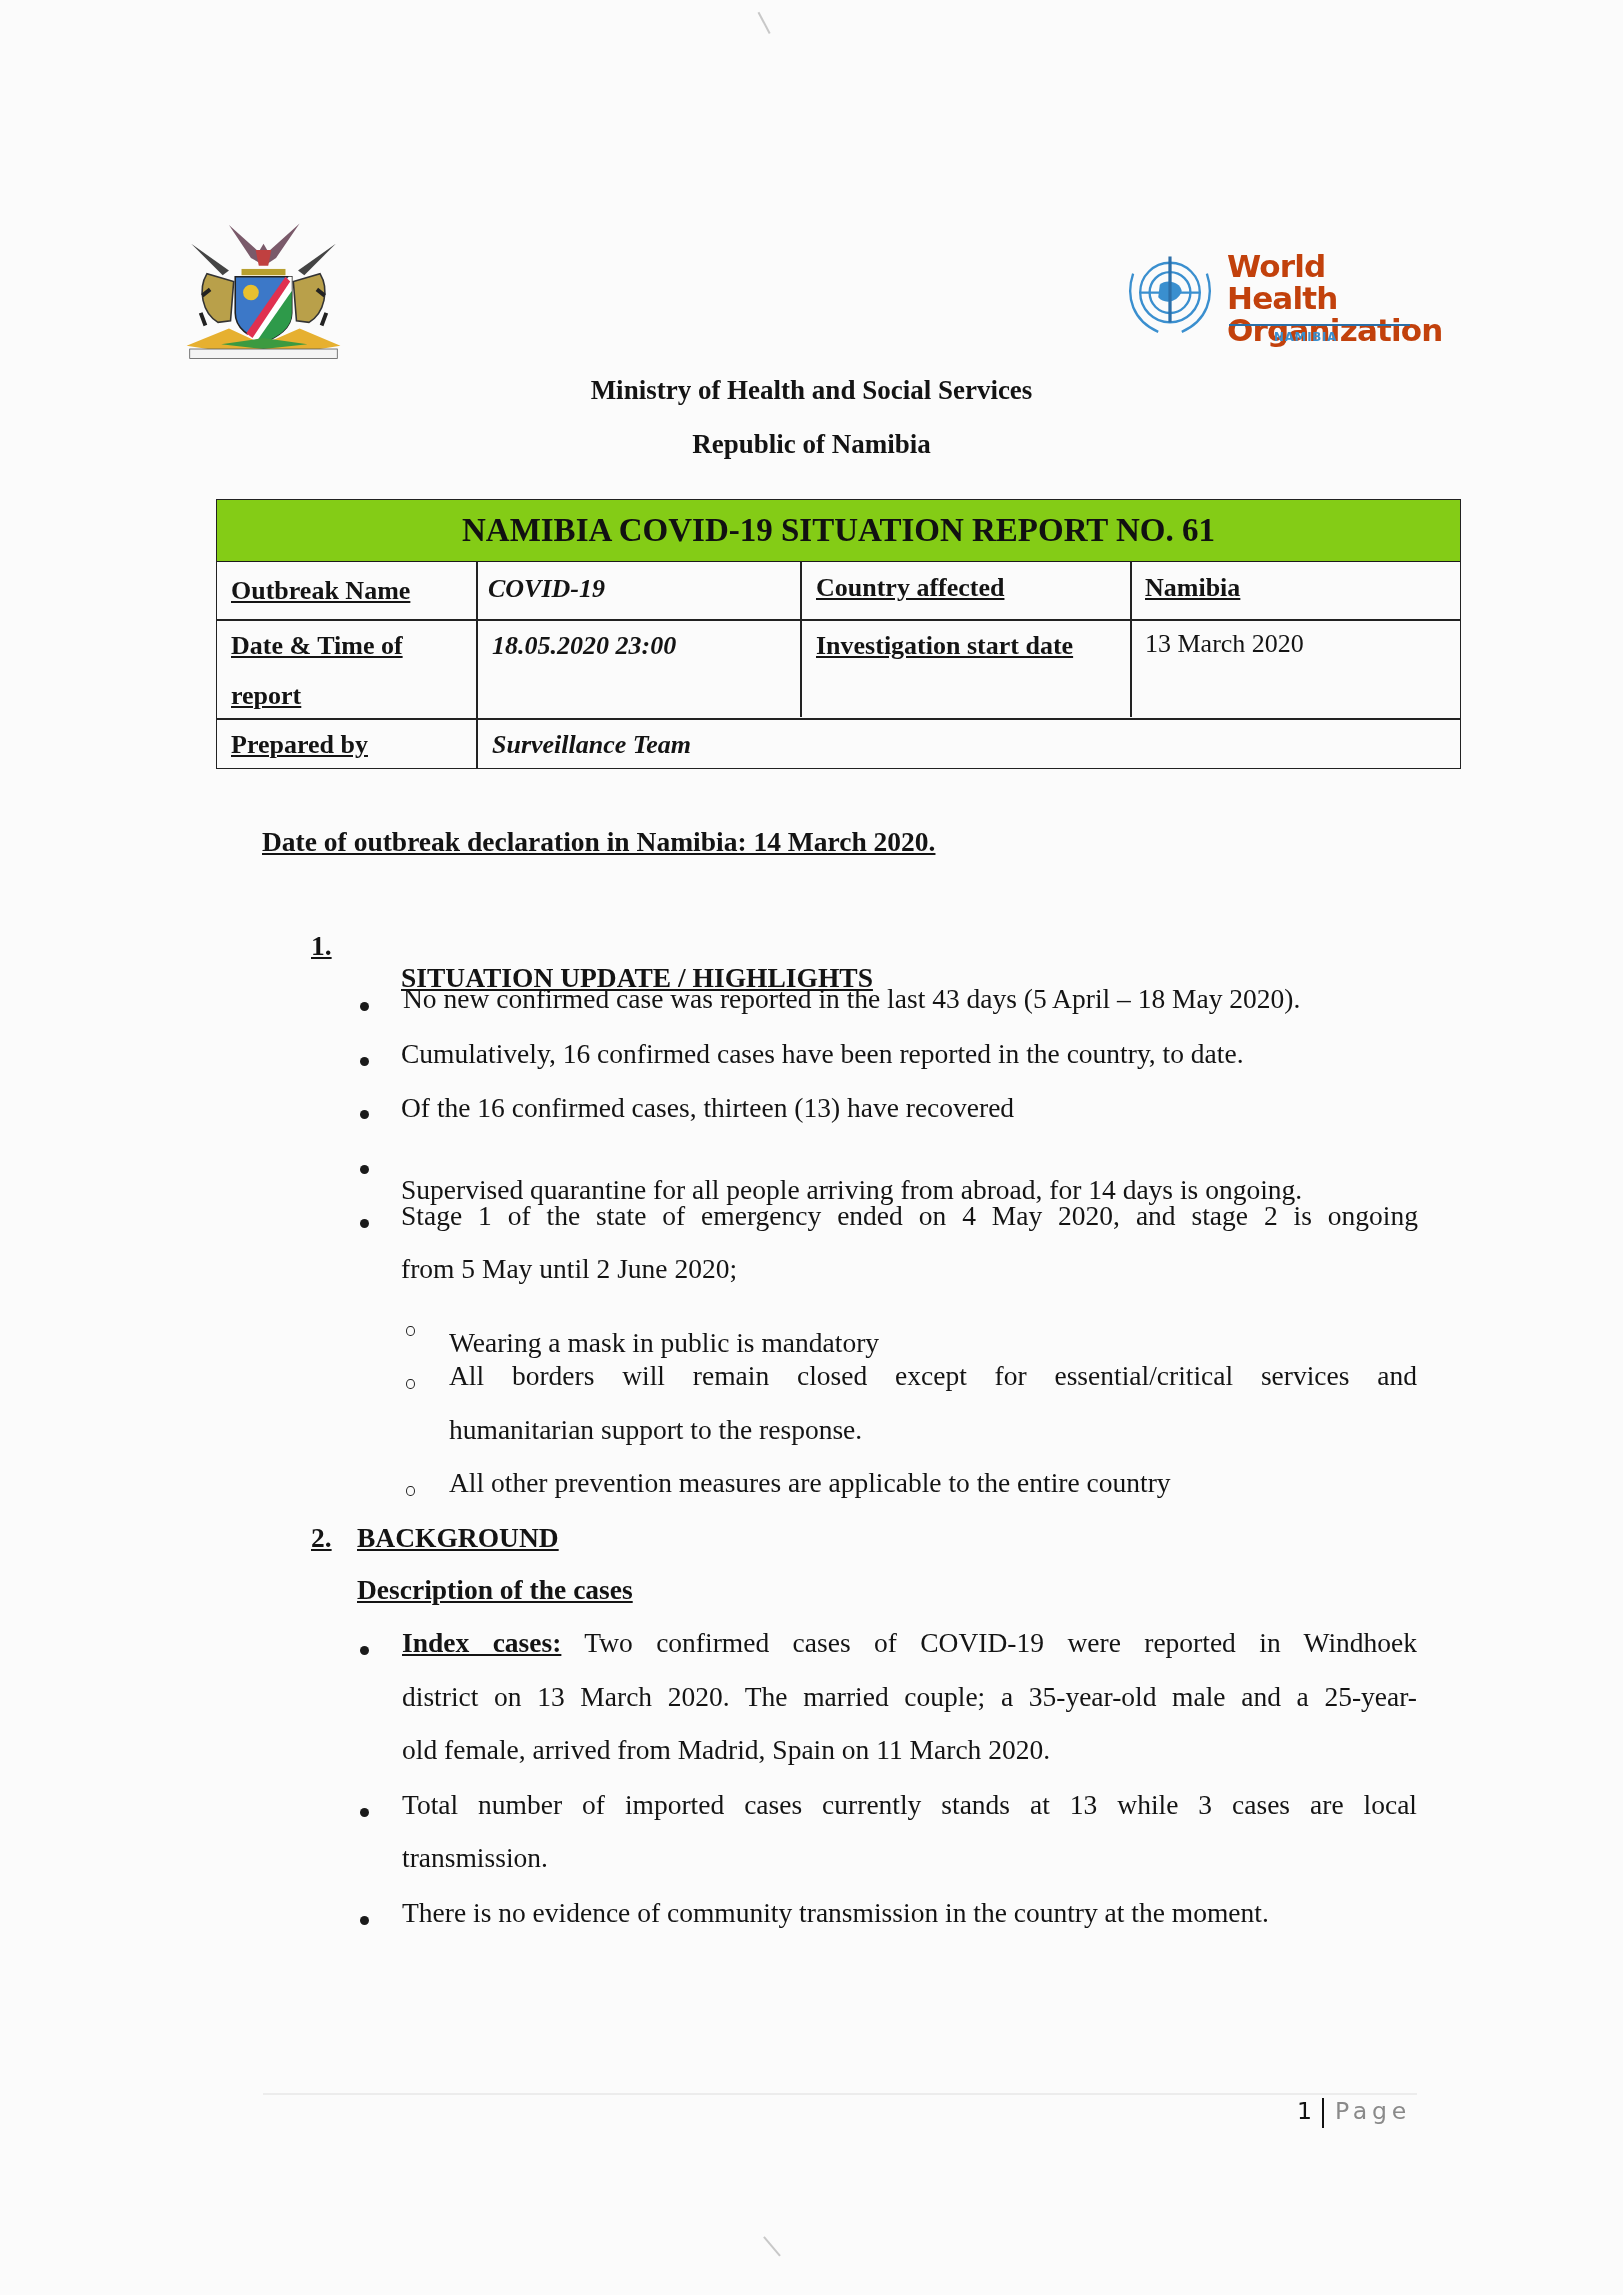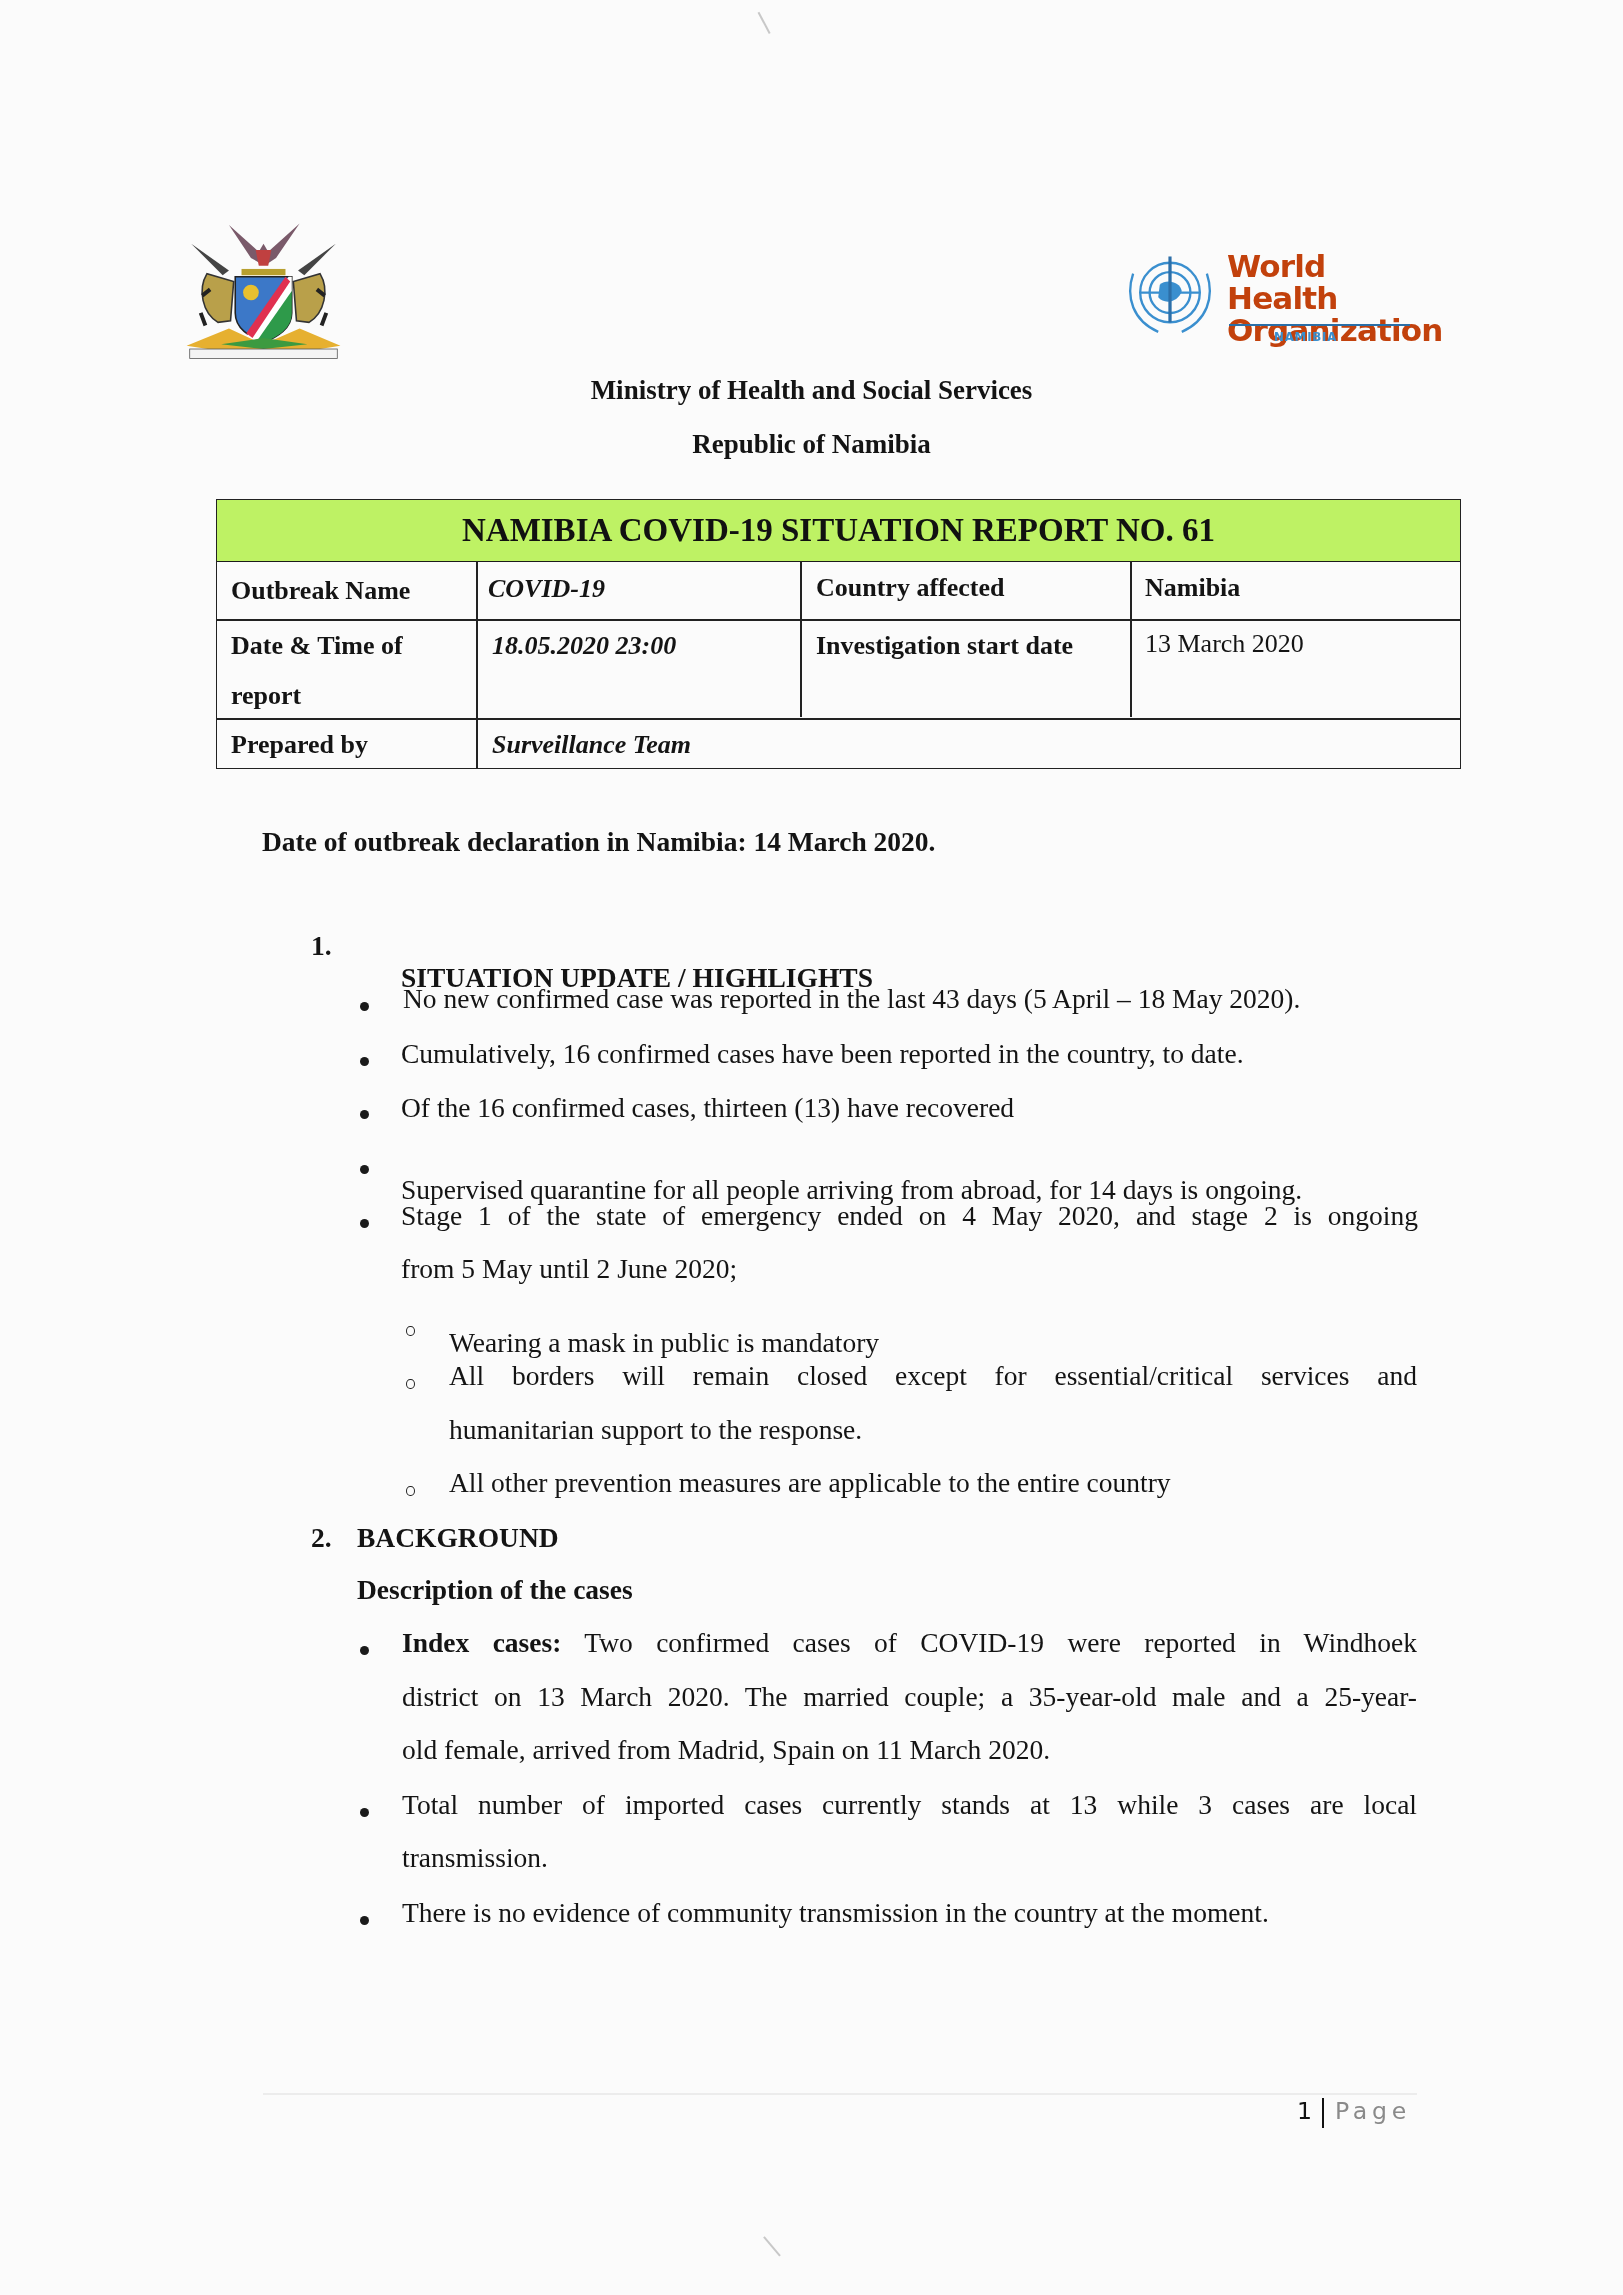--- a/index.html
+++ b/index.html
@@ -16,25 +16,25 @@
   #coat { left:174px; top:203px; width:179px; height:157px; }
   #who { left:1119px; top:250px; width:291px; height:102px; }
   .who-text { position:absolute; left:108px; top:0; font-family:"DejaVu Sans", sans-serif; font-weight:bold; color:#c2410c; font-size:31px; line-height:32px; letter-spacing:-0.8px; }
   .who-rule { position:absolute; left:110px; top:74px; width:181px; height:2.4px; background:#2a6fa8; }
   .who-country { position:absolute; left:155px; top:80px; font-family:"DejaVu Sans", sans-serif; font-weight:bold; color:#3a8fcf; font-size:11.8px; letter-spacing:0.8px; }
 
   .center-bold { position:absolute; left:0; width:1623px; text-align:center; font-weight:bold; font-size:27px; }
 
   
   #report-table { position:absolute; left:216px; top:499px; width:1245px; height:270px; border:1.6px solid #222; box-sizing:border-box; }
-  #table-header { position:absolute; left:0; top:0; right:0; height:61px; background:#bef264; border-bottom:1.6px solid #1b1b1b; text-align:center; font-weight:bold; font-size:33px; line-height:61px; color:#111; }
+  #table-header { position:absolute; left:0; top:0; right:0; height:61px; background:#84cc16; border-bottom:1.6px solid #1b1b1b; text-align:center; font-weight:bold; font-size:33px; line-height:61px; color:#111; }
   .hline { position:absolute; left:0; right:0; height:1.6px; background:#222; }
   .vline { position:absolute; width:1.6px; background:#222; }
   .cell { position:absolute; font-size:26px; line-height:49px; }
-  .b { font-weight:bold; }
+  .b { font-weight:bold;text-decoration:underline; }
   .bi { font-weight:bold; font-style:italic; }
 
   
   .txt { position:absolute; font-size:27.5px; white-space:nowrap; }
   .just { position:absolute; font-size:27.5px; text-align:justify; text-align-last:justify; white-space:nowrap; }
   .bullet { position:absolute; width:9.4px; height:9.4px; border-radius:50%; background:#1a1a1a; }
   .obullet { position:absolute; width:8.6px; height:10.2px; border-radius:50%; border:1.6px solid #222; box-sizing:border-box; }
 
   #footer-line { position:absolute; left:263px; top:2093px; width:1154px; height:1.6px; background:#ececec; }
   #page-num { position:absolute; left:1297px; top:2097px; font-family:"DejaVu Sans", sans-serif; font-size:23.6px; color:#111; }

